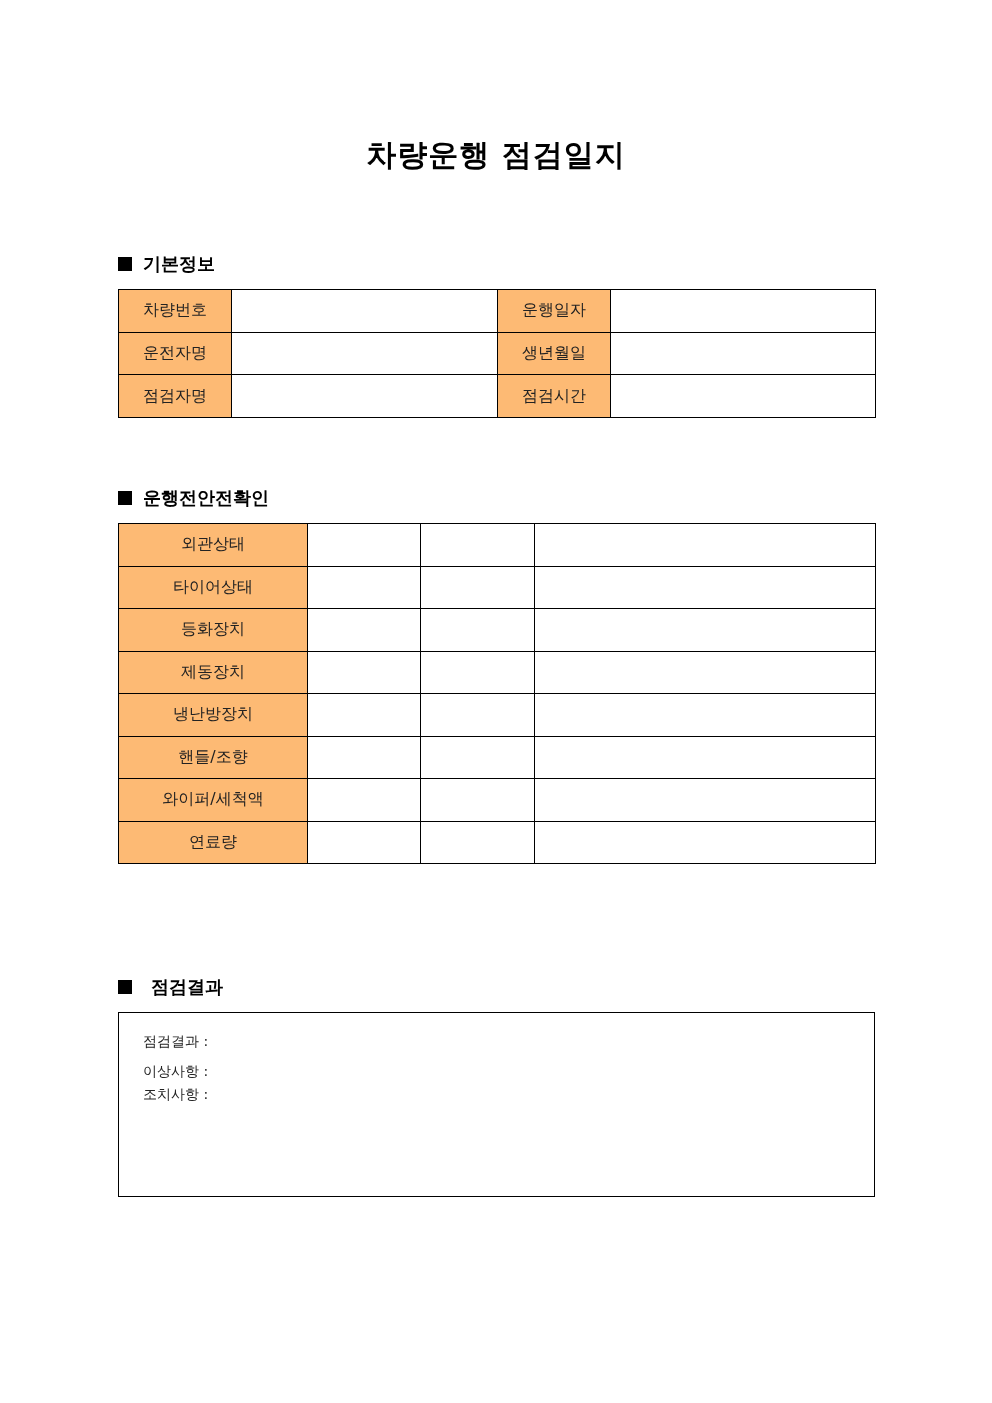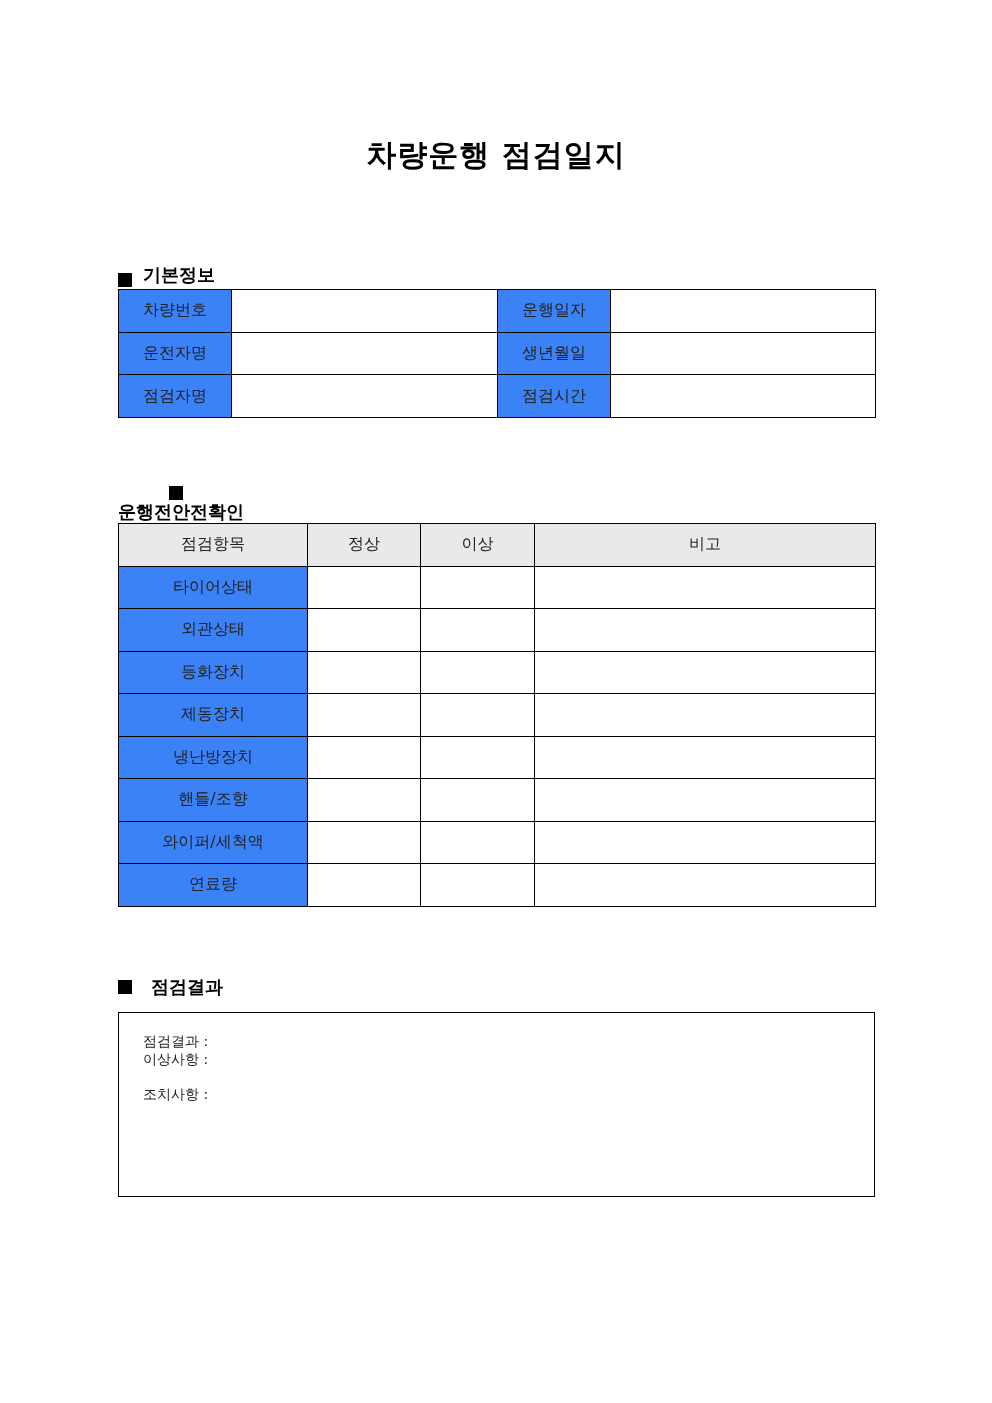--- a/index.html
+++ b/index.html
@@ -24,21 +24,21 @@
     margin-right: 11px;
   }
   table.grid {
     position: absolute; border-collapse: collapse; table-layout: fixed;
     font-size: 16px;
   }
   table.grid td {
     border: 1.5px solid #000; text-align: center; vertical-align: middle;
     color: #222;
   }
-  td.label { background: #3b82f6; margin-left: 48px; }
+  td.label { background: #fdba74; margin-left: 48px; }
   td.head { background: #e9e9e9; }
   td.input { background: #fff; }
   #basic-table { left: 118px; top: 289px; width: 757px; }
   #basic-table td { height: 42.7px; }
   #check-table { left: 118px; top: 523px; width: 757px; }
   #check-table td { height: 42.5px; }
   .result-box {
     position: absolute; left: 118px; top: 1012px; width: 757px; height: 185px;
     border: 1.5px solid #000;
   }
@@ -46,21 +46,21 @@
     position: absolute; left: 24px; font-size: 14px; color: #222;
   }
 </style>
 </head>
 <body>
 
 <div class="page">
 
   <div class="title">차량운행 점검일지</div>
 
-  <div class="section-header" style="top:263px;align-items:flex-end;">
+  <div class="section-header" style="top:252px;">
     <span class="bullet"></span>
     <span>기본정보</span>
   </div>
 
   <table class="grid" id="basic-table">
     <colgroup>
       <col style="width:113px">
         <col style="width:266px">
         <col style="width:113px">
         <col style="width:265px">
@@ -80,47 +80,41 @@
     </tr>
     <tr>
       <td class="label">점검자명</td>
       <td class="input"></td>
       <td class="label">점검시간</td>
       <td class="input"></td>
     </tr>
   </tbody>
     </table>
 
-  <div class="section-header" style="top:486px;flex-direction:column;">
+  <div class="section-header" style="top:486px;">
     <span class="bullet"></span>
     <span>운행전안전확인</span>
   </div>
 
   <table class="grid" id="check-table">
     <colgroup>
       <col style="width:189px">
         <col style="width:113px">
         <col style="width:114px">
         <col style="width:341px">
     </colgroup>
     <tbody>
-        <tr>
-      <td class="head">점검항목</td>
-      <td class="head">정상</td>
-      <td class="head">이상</td>
-      <td class="head">비고</td>
-    </tr>
     <tr>
-      <td class="label">타이어상태</td>
+      <td class="label">외관상태</td>
       <td class="input"></td>
       <td class="input"></td>
       <td class="input"></td>
     </tr>
     <tr>
-      <td class="label">외관상태</td>
+      <td class="label">타이어상태</td>
       <td class="input"></td>
       <td class="input"></td>
       <td class="input"></td>
     </tr>
     <tr>
       <td class="label">등화장치</td>
       <td class="input"></td>
       <td class="input"></td>
       <td class="input"></td>
     </tr>
@@ -160,21 +154,21 @@
   <div class="section-header" style="top:975px;gap:8px;">
     <span class="bullet"></span>
     <span>점검결과</span>
   </div>
 
   <div class="result-box">
     <div class="result-line" style="top:20px;">
       <span>점검결과 :</span>
       <span></span>
     </div>
-    <div class="result-line" style="top:38px;">
+    <div class="result-line" style="top:50px;">
       <span>이상사항 :</span>
       <span></span>
     </div>
     <div class="result-line" style="top:73px;">
       <span>조치사항 :</span>
       <span></span>
     </div>
   </div>
 
 </div>

